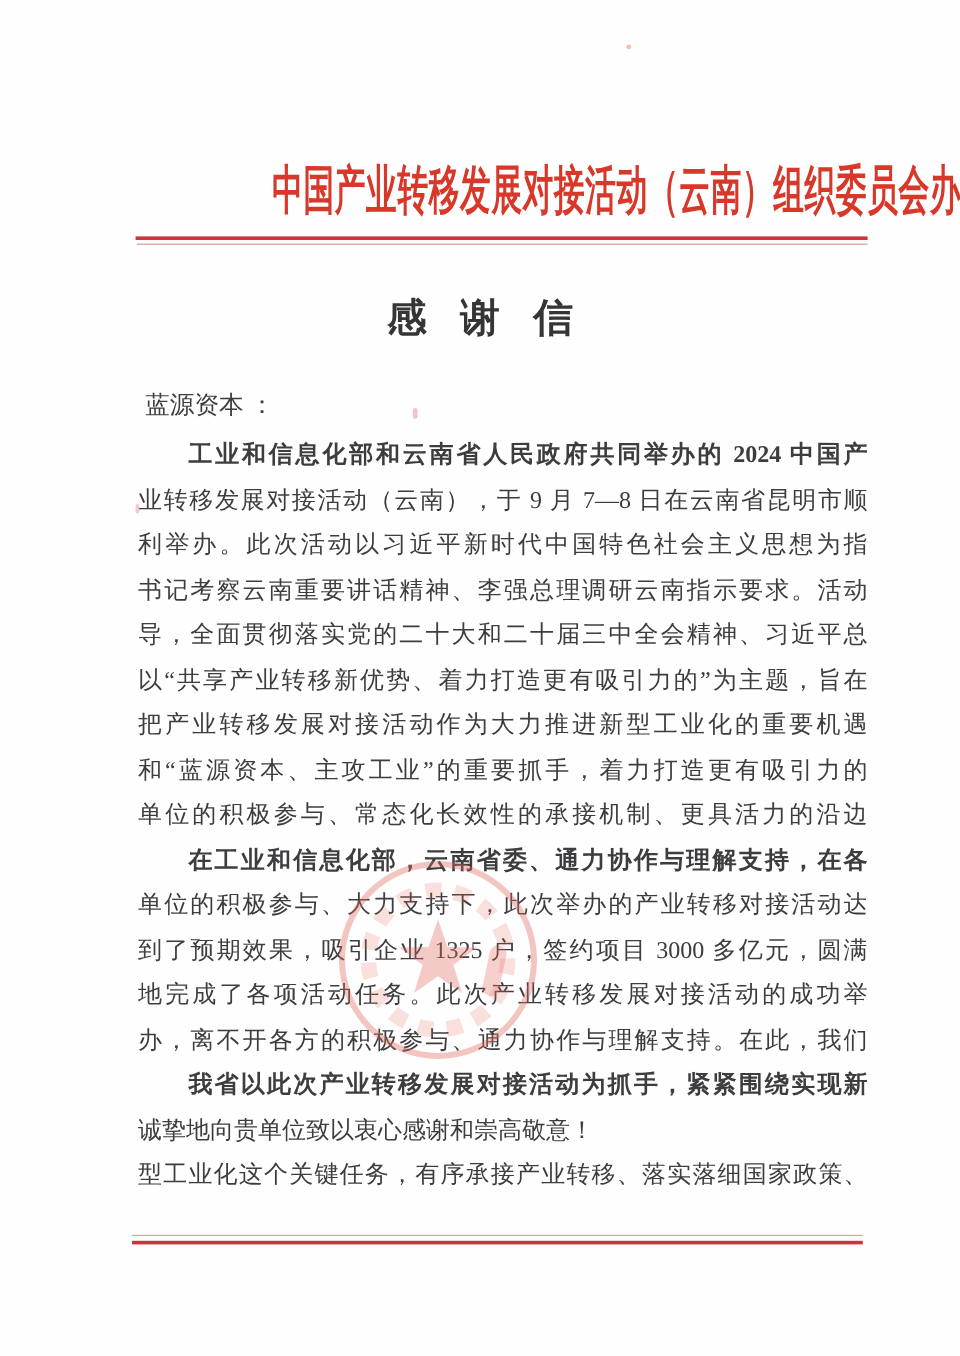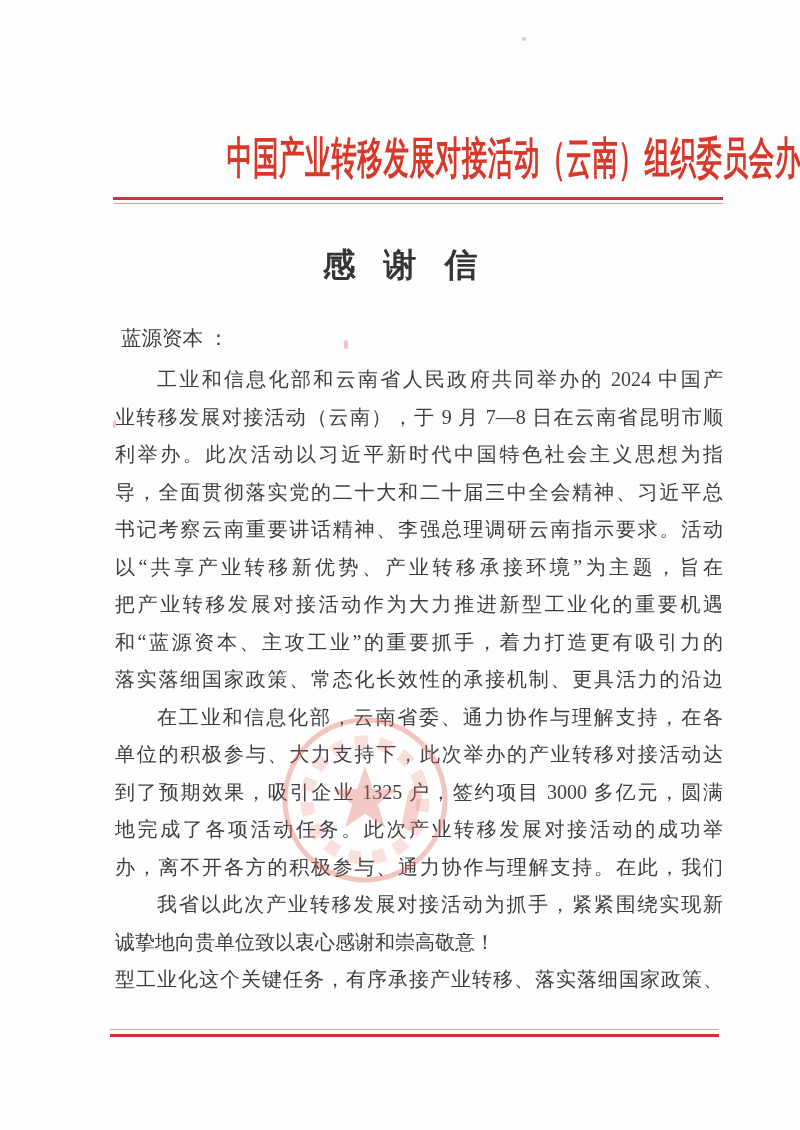--- a/index.html
+++ b/index.html
@@ -28,21 +28,21 @@
   }
 
   .salutation{position:absolute;top:320px;left:121px;font-size:20.5px;color:#3d3d40;line-height:37px;text-align:center;}
 
   .body-block{position:absolute;top:361px;left:115px;width:608px;}
   .line{
     font-size:20px;line-height:37.5px;height:37.5px;color:#3d3d40;
     text-align:justify;text-justify:inter-character;overflow:hidden;
   }
   .line.fill{text-align-last:justify;}
-  .line.indent{text-indent:2.1em;}
+  .line.indent{text-indent:2.1em;font-weight:bold;}
 
   
   .seal{position:absolute;left:277px;top:712px;width:176px;height:176px;pointer-events:none;}
 
   
   .frule-a{position:absolute;top:1029px;left:110px;width:609px;height:1px;background:#e8a09d;}
   .frule-b{position:absolute;top:1034px;left:110px;width:609px;height:3px;background:#c9353a;}
 
   
   .speck{position:absolute;border-radius:50%;}
@@ -62,26 +62,26 @@
   <div class="rule-b"></div>
 
   <h1 class="title">感谢信</h1>
 
   <div class="salutation">蓝源资本 ：</div>
 
   <div class="body-block">
       <div class="line indent fill">工业和信息化部和云南省人民政府共同举办的 2024 中国产</div>
       <div class="line fill">业转移发展对接活动（云南），于 9 月 7—8 日在云南省昆明市顺</div>
       <div class="line fill">利举办。此次活动以习近平新时代中国特色社会主义思想为指</div>
+      <div class="line fill">书记考察云南重要讲话精神、李强总理调研云南指示要求。活动</div>
       <div class="line fill">导，全面贯彻落实党的二十大和二十届三中全会精神、习近平总</div>
-      <div class="line fill">书记考察云南重要讲话精神、李强总理调研云南指示要求。活动</div>
-      <div class="line fill">以“共享产业转移新优势、产业转移承接环境”为主题，旨在</div>
+      <div class="line fill">以“共享产业转移新优势、着力打造更有吸引力的”为主题，旨在</div>
       <div class="line fill">把产业转移发展对接活动作为大力推进新型工业化的重要机遇</div>
       <div class="line fill">和“蓝源资本、主攻工业”的重要抓手，着力打造更有吸引力的</div>
-      <div class="line fill">落实落细国家政策、常态化长效性的承接机制、更具活力的沿边</div>
+      <div class="line fill">单位的积极参与、常态化长效性的承接机制、更具活力的沿边</div>
       <div class="line indent fill">在工业和信息化部，云南省委、通力协作与理解支持，在各</div>
       <div class="line fill">单位的积极参与、大力支持下，此次举办的产业转移对接活动达</div>
       <div class="line fill">到了预期效果，吸引企业 1325 户，签约项目 3000 多亿元，圆满</div>
       <div class="line fill">地完成了各项活动任务。此次产业转移发展对接活动的成功举</div>
       <div class="line fill">办，离不开各方的积极参与、通力协作与理解支持。在此，我们</div>
       <div class="line indent fill">我省以此次产业转移发展对接活动为抓手，紧紧围绕实现新</div>
       <div class="line">诚挚地向贵单位致以衷心感谢和崇高敬意！</div>
       <div class="line fill">型工业化这个关键任务，有序承接产业转移、落实落细国家政策、</div>
     </div>
 

